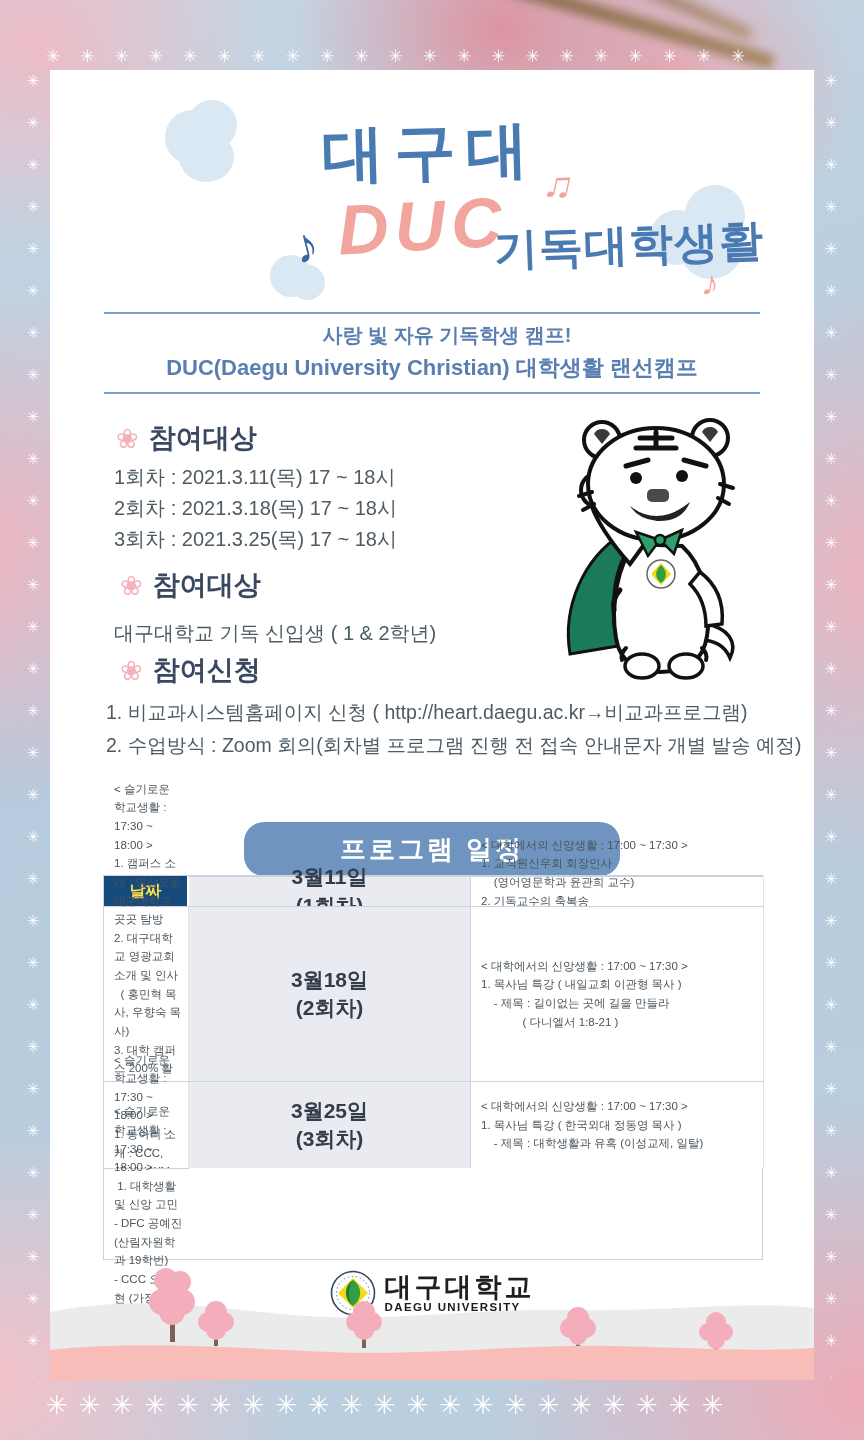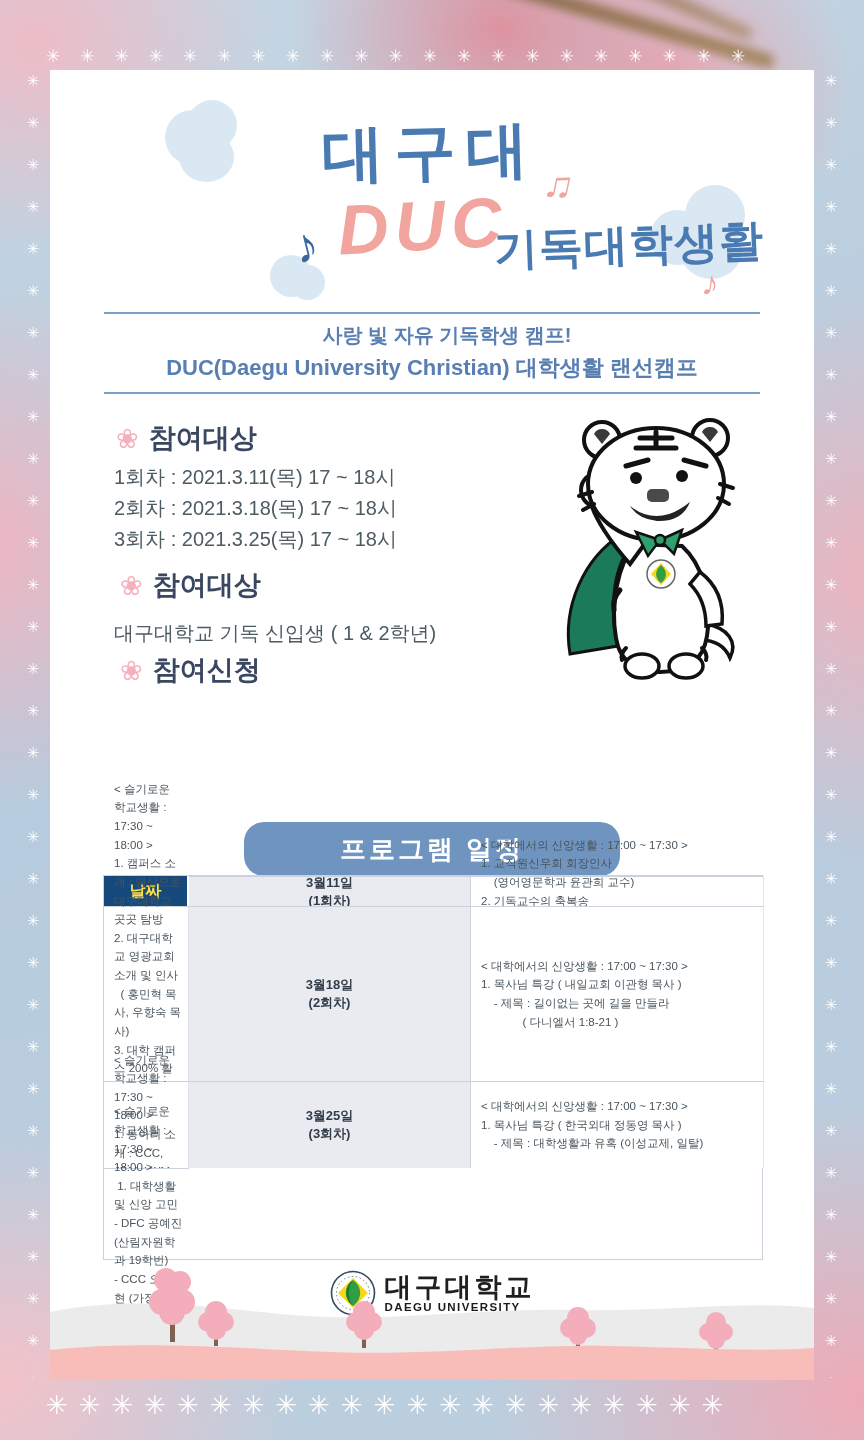--- a/index.html
+++ b/index.html
@@ -74,21 +74,21 @@
     background:#6f94bf; color:#fff; font-size:26px; font-weight:bold; letter-spacing:3px;
     display:flex; align-items:center; justify-content:center; }
   .table { position:absolute; left:53px; top:805px; width:660px;
     display:grid; grid-template-columns:85px 282px 293px;
     grid-template-rows:30px 175px 87px 91px;
     border:1px solid #ccd2db; }
   .th { background:#16497c; color:#fde047; font-size:16px; font-weight:bold;
     display:flex; align-items:center; justify-content:center; }
   .th-date { border-right:2px solid #ffffff; }
   .th-prog { grid-column:2 / 4; }
-  .td-date { background:#e9ebf1; color:#333c49; font-size:13px; font-weight:bold; line-height:1.35;
+  .td-date { background:#e9ebf1; color:#333c49; font-size:21px; font-weight:bold; line-height:1.35;
     display:flex; flex-direction:column; justify-content:center;
     border-right:1px solid #ccd2db; border-top:1px solid #ccd2db; text-align:center; }
   .td { background:#fff; font-size:11.5px; color:#49545c; line-height:1.62;
     border-right:1px solid #e0e4ea; border-top:1px solid #ccd2db;
     display:flex; align-items:center; padding:6px 6px 6px 10px; }
   .td:last-child { border-right:none; }
   .td .txt { white-space:pre-wrap; }
 
   
   .logo-row { position:absolute; left:0; top:1200px; width:100%;
@@ -148,20 +148,22 @@
     <div class="sec-head sh2">
       <span class="blossom">❀</span>
       <span>참여대상</span>
     </div>
     <div class="sec-body sb2">대구대학교 기독 신입생 ( 1 &amp; 2학년)</div>
 
     <div class="sec-head sh3">
       <span class="blossom">❀</span>
       <span>참여신청</span>
     </div>
+    <div class="sec-body sb3">1. 비교과시스템홈페이지 신청 ( http://heart.daegu.ac.kr→비교과프로그램)
+2. 수업방식 : Zoom 회의(회차별 프로그램 진행 전 접속 안내문자 개별 발송 예정)</div>
 
     <svg class="tiger" width="250" height="272" viewBox="0 0 250 272">
 
       <path d="M92,122 C54,146 32,194 40,242 L88,234 C78,194 84,152 104,130 Z" fill="#1a7a5a" stroke="#111" stroke-width="3"></path>
       <path d="M88,234 C80,198 86,158 104,132 L122,142 C104,172 100,204 106,230 Z" fill="#7cc24e" stroke="#111" stroke-width="3"></path>
 
       <path d="M176,212 C198,216 208,230 200,246 C195,234 184,228 170,228 Z" fill="#fff" stroke="#111" stroke-width="3.5"></path>
 
       <path d="M105,132 C88,152 80,192 86,226 C90,252 110,260 130,260 C156,260 173,250 177,224 C183,187 172,152 152,134 Z" fill="#fff" stroke="#111" stroke-width="4"></path>
       <path d="M90,178 q-8,9 -6,20" fill="none" stroke="#111" stroke-width="5" stroke-linecap="round"></path>

